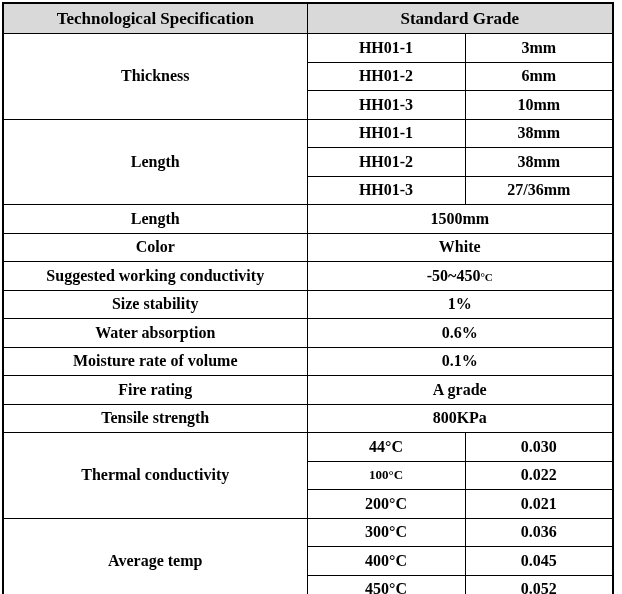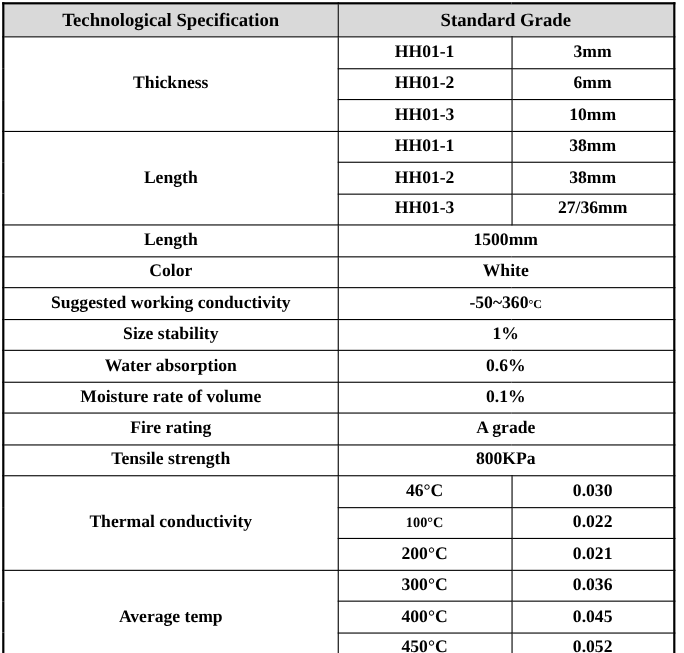--- a/index.html
+++ b/index.html
@@ -91,21 +91,21 @@
     <tr>
       <td>Length</td>
       <td colspan="2">1500mm</td>
     </tr>
     <tr>
       <td>Color</td>
       <td colspan="2">White</td>
     </tr>
     <tr>
       <td>Suggested working conductivity</td>
-      <td colspan="2"><span>-50~360</span><span class="unit">°C</span></td>
+      <td colspan="2"><span>-50~450</span><span class="unit">°C</span></td>
     </tr>
     <tr>
       <td>Size stability</td>
       <td colspan="2">1%</td>
     </tr>
     <tr>
       <td>Water absorption</td>
       <td colspan="2">0.6%</td>
     </tr>
     <tr>
@@ -116,21 +116,21 @@
       <td>Fire rating</td>
       <td colspan="2">A grade</td>
     </tr>
     <tr>
       <td>Tensile strength</td>
       <td colspan="2">800KPa</td>
     </tr>
 
     <tr>
       <td rowspan="3">Thermal conductivity</td>
-      <td>46°C</td>
+      <td>44°C</td>
       <td>0.030</td>
     </tr>
     <tr>
       <td class="small-text">100°C</td>
       <td>0.022</td>
     </tr>
     <tr>
       <td>200°C</td>
       <td>0.021</td>
     </tr>

